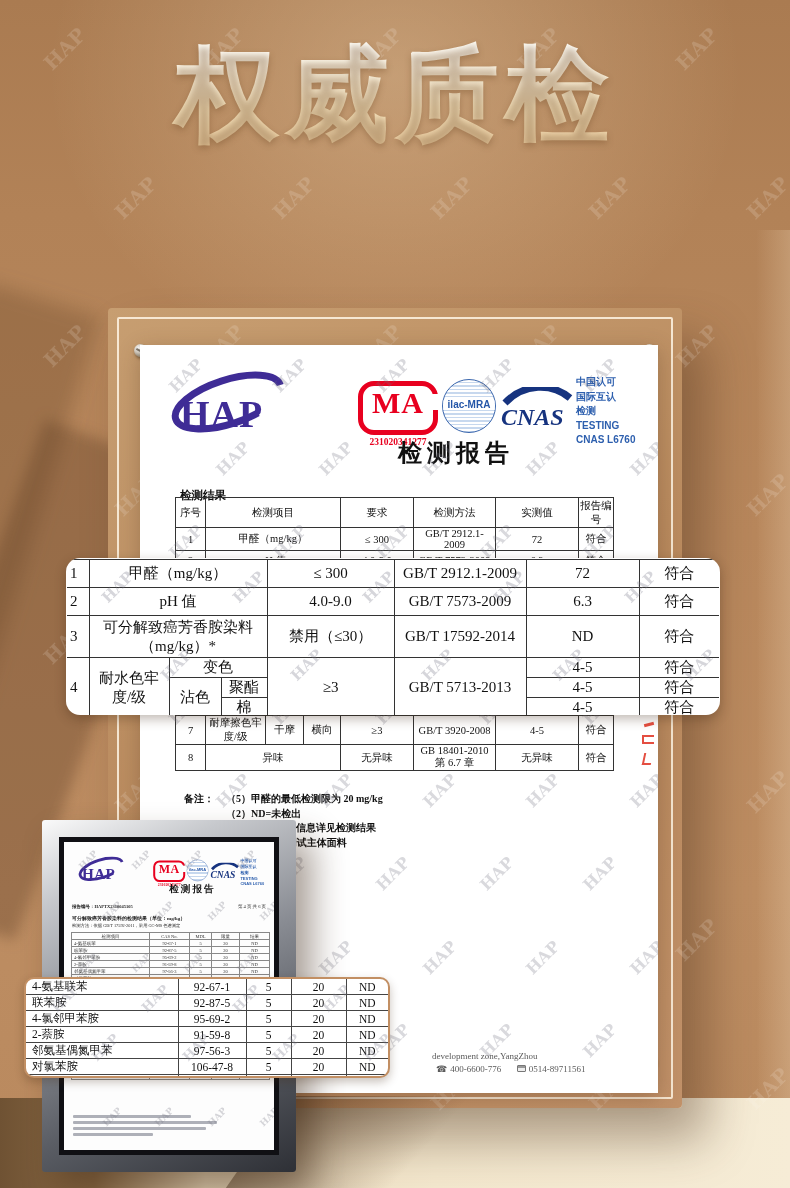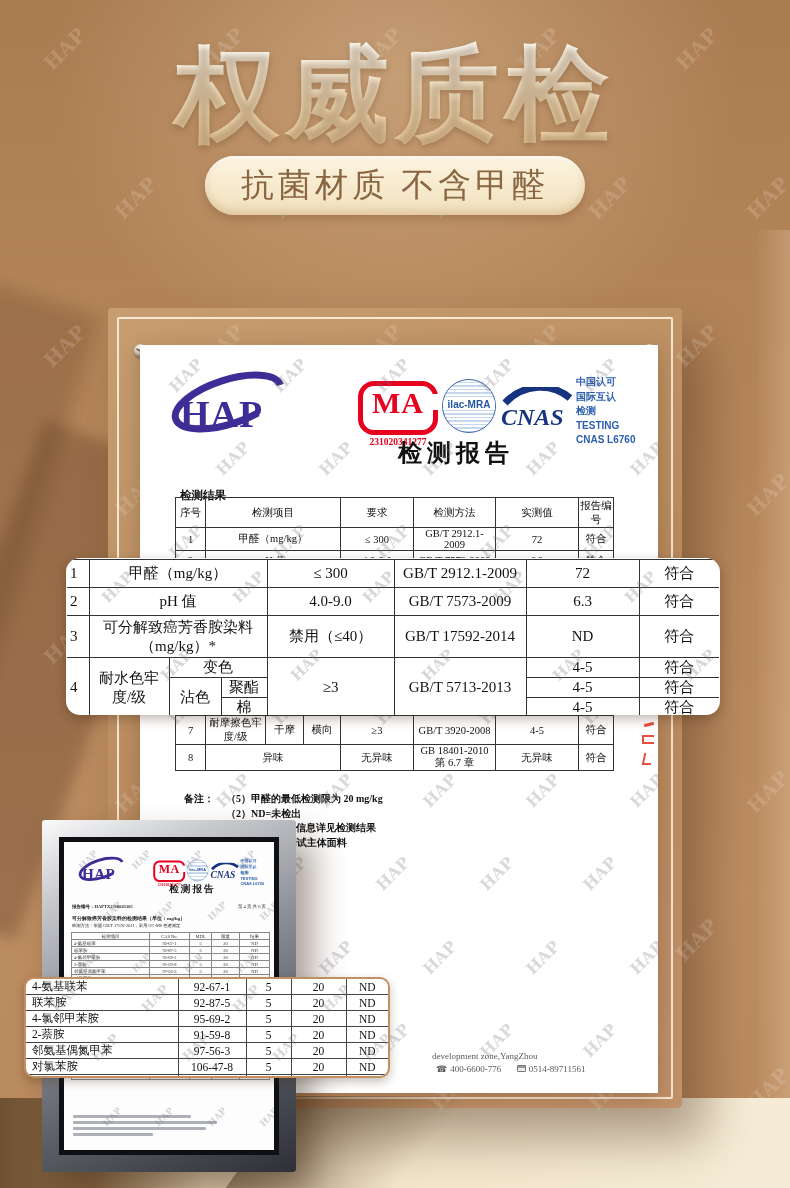--- a/index.html
+++ b/index.html
@@ -145,21 +145,20 @@
 <body>
 
 <div class="stage">
   <div class="glow"></div>
   <div class="wall-strip"></div>
   <div class="floor"></div>
   <div class="shadow-a"></div>
   <div class="shadow-b"></div>
 
   <div class="page-title">权威质检</div>
-  <div class="badge-pill">抗菌材质 不含甲醛</div>
 
   <div class="plaque">
     <span class="screw tl"></span>
     <span class="screw tr"></span>
     <span class="screw bl"></span>
     <span class="screw br"></span>
   </div>
 
   <div class="stage-wm">
       <span style="left: 5%; top: 3.125%; font-size: 20px; color: rgba(255, 250, 240, 0.16);">HAP</span>
@@ -634,21 +633,21 @@
         <td class="num">2</td>
         <td colspan="3">pH 值</td>
         <td>4.0-9.0</td>
         <td>GB/T 7573-2009</td>
         <td>6.3</td>
         <td>符合</td>
       </tr>
       <tr style="height:42px">
         <td class="num">3</td>
         <td colspan="3">可分解致癌芳香胺染料（mg/kg）*</td>
-        <td>禁用（≤40）</td>
+        <td>禁用（≤30）</td>
         <td>GB/T 17592-2014</td>
         <td>ND</td>
         <td>符合</td>
       </tr>
       <tr style="height:19px">
         <td class="num" rowspan="3">4</td>
         <td rowspan="3">耐水色牢度/级</td>
         <td colspan="2">变色</td>
         <td rowspan="3">≥3</td>
         <td rowspan="3">GB/T 5713-2013</td>

